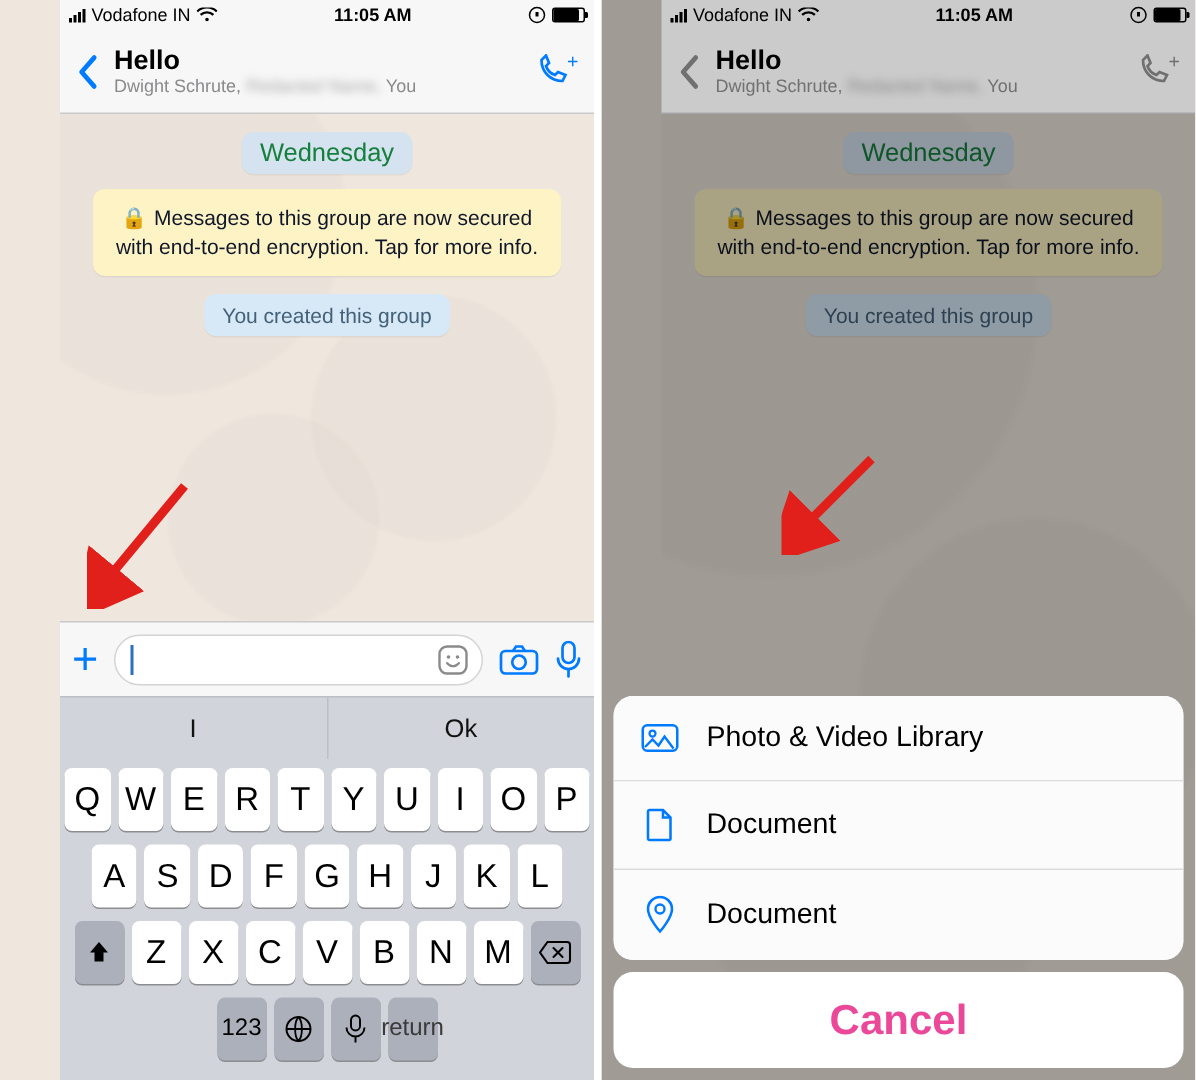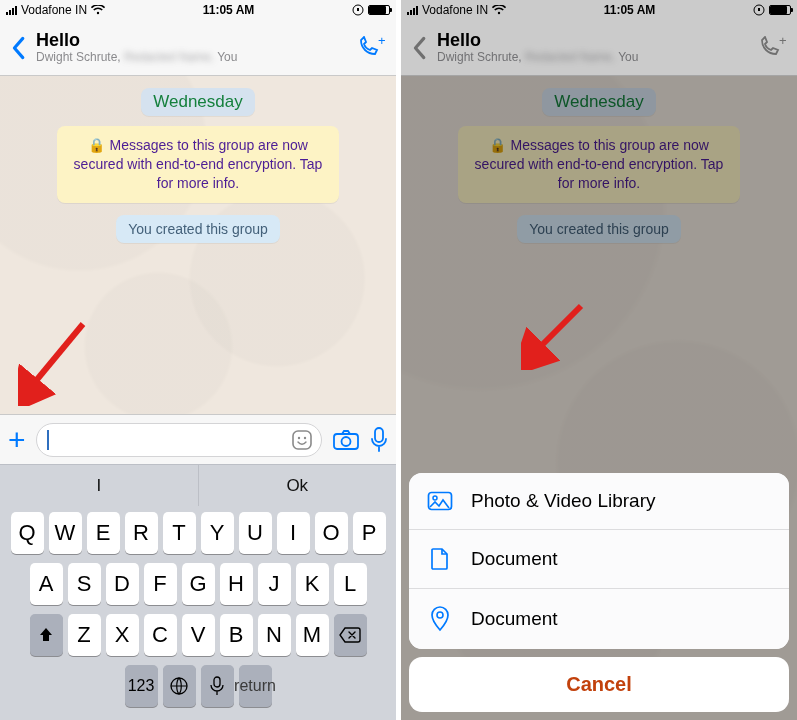--- a/index.html
+++ b/index.html
@@ -13,20 +13,21 @@
     overflow: hidden;
   }
   .phone {
     width: 396px;
     height: 720px;
     position: relative;
     background: #efe7de;
     display: flex;
     flex-direction: column;
     overflow: hidden;
+    padding-left: 40px;
   }
 
   
   .status-bar {
     height: 20px;
     background: #f7f7f7;
     display: flex;
     align-items: center;
     justify-content: space-between;
     padding: 0 6px;
@@ -81,26 +82,26 @@
     background:#d5e2ef;
     color:#15803d;
     font-size:17px;
     padding:4px 12px;
     border-radius:8px;
     margin-bottom:10px;
     box-shadow: 0 1px 0 rgba(0,0,0,0.05);
   }
   .enc-box {
     background:#fdf3c5;
-    color:#4c1d95;
+    color:#0f172a;
     font-size:14px;
     text-align:center;
     padding:10px 14px;
     border-radius:8px;
-    width:282px;
+    width:312px;
     line-height:1.35;
     box-shadow: 0 1px 0 rgba(0,0,0,0.06);
     margin-bottom:12px;
   }
   .enc-box .lock { margin-right:4px; }
   .created-pill {
     background:#d7e9f6;
     color:#44617a;
     font-size:14px;
     padding:6px 12px;
@@ -187,21 +188,21 @@
   }
   .sheet-row {
     display:flex; align-items:center; gap:18px;
     padding:17px 18px; border-bottom:1px solid #dcdcde;
     font-size:19px; color:#000; background:#fbfbfc;
   }
   .sheet-row:last-child { border-bottom:none;}
   .sheet-row .sicon { color:#007aff; width:26px; display:flex; justify-content:center;}
   .cancel-btn {
     background:#fff; border-radius:13px; text-align:center;
-    padding:16px 0; font-size:20px; color:#c2410c; font-weight:600;
+    padding:16px 0; font-size:28px; color:#ec4899; font-weight:600;
   }
 
 </style>
 </head>
 <body>
 
 <div class="phone">
 
   <div class="status-bar">
     <div class="status-left">

